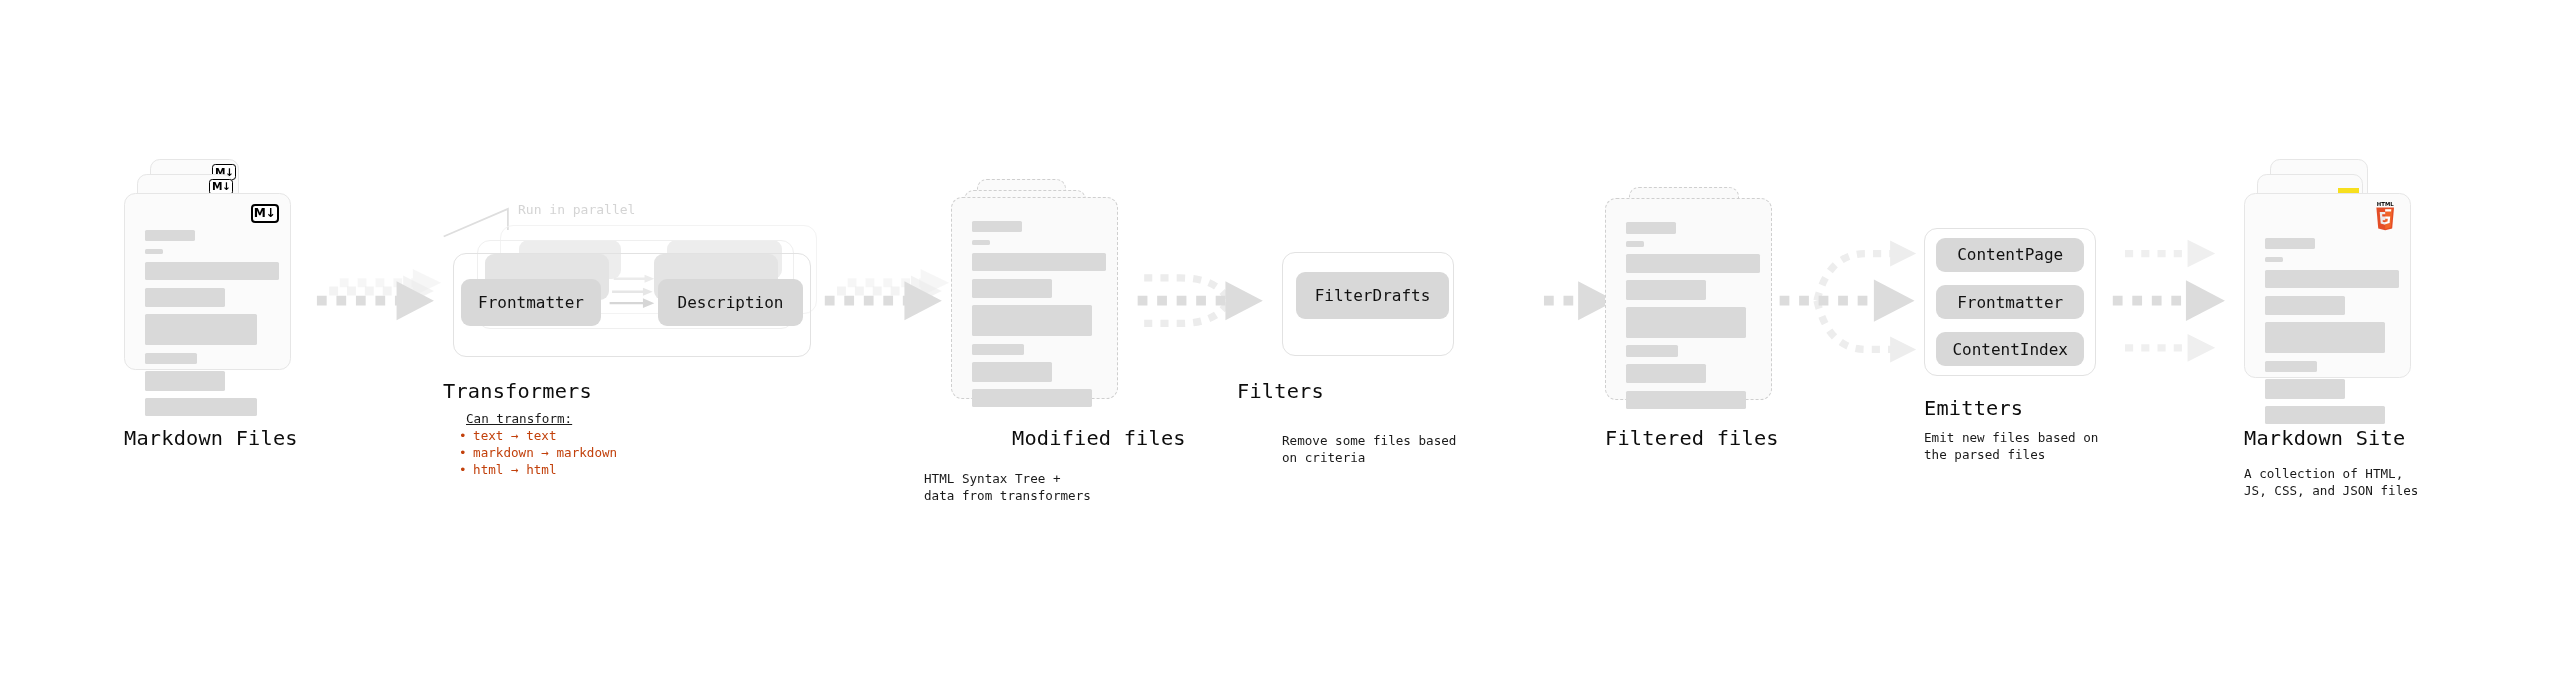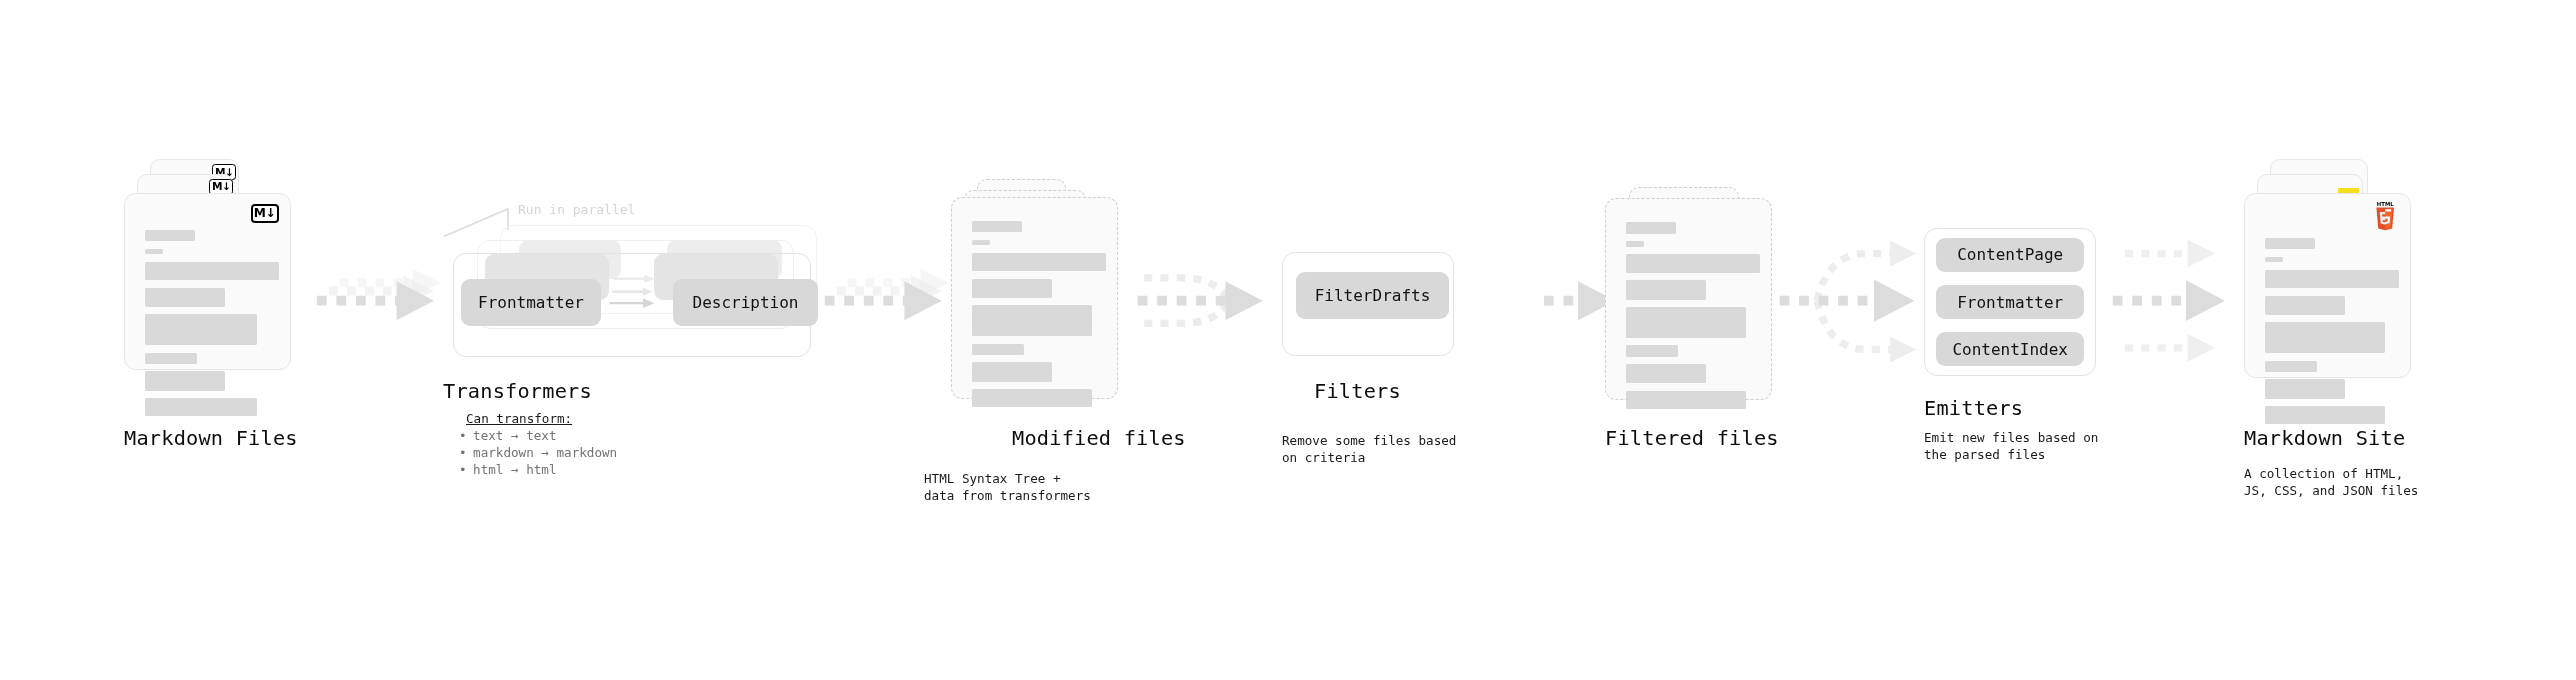--- a/index.html
+++ b/index.html
@@ -93,21 +93,21 @@
     position: absolute;
     font-size: 12.6px;
     line-height: 17px;
     color: #1a1a1a;
     white-space: pre-line;
   }
   .bullets {
     position: absolute;
     font-size: 12.6px;
     line-height: 17px;
-    color: #737373;
+    color: #c2410c;
   }
   .bullets ul { margin: 0; padding-left: 13px; list-style: none; }
   .bullets li::before { content: "\2022"; margin-right: 6.5px; }
 
   
   .panel {
     position: absolute;
     box-sizing: border-box;
     border: 1.6px solid #e2e2e2;
     border-radius: 13px;
@@ -245,21 +245,21 @@
     <div class="panel ghost2" style="left:57px; top:18px; width:317px; height:89px;"></div>
     <div class="chip g2" style="left:76px; top:32.5px; width:102px; height:39px;">x</div>
     <div class="chip g2" style="left:224px; top:32.5px; width:115px; height:39px;">x</div>
 
     <div class="panel ghost1" style="left:34px; top:33px; width:317px; height:89px;"></div>
     <div class="chip g1" style="left:42px; top:47px; width:124px; height:46px;">x</div>
     <div class="chip g1" style="left:211px; top:47px; width:124px; height:46px;">x</div>
 
     <div class="panel" style="left:9.8px; top:46px; width:358px; height:104px;"></div>
     <div class="chip" style="left:2px; top:72px; width:140px; height:47px;margin-left:16px;">Frontmatter</div>
-    <div class="chip" style="left:230px; top:72px; width:145px; height:47px;">Description</div>
+    <div class="chip" style="left:215px; top:72px; width:145px; height:47px;">Description</div>
 
     <svg width="382" height="163" style="position:absolute; left:0; top:0; pointer-events:none;" viewBox="0 0 470 200">
       <g stroke="#ebebeb" stroke-width="3" fill="#ebebeb">
         <line x1="210" y1="88" x2="252" y2="88"></line>
         <path d="M 248 83 L 260 88 L 248 93 Z" stroke="none"></path>
       </g>
       <g stroke="#e6e6e6" stroke-width="3" fill="#e6e6e6">
         <line x1="208" y1="104" x2="250" y2="104"></line>
         <path d="M 246 99 L 258 104 L 246 109 Z" stroke="none"></path>
       </g>
@@ -299,21 +299,21 @@
     </div>
   </div>
   <div class="title" style="left:964px; top:426px;padding-left:48px;">Modified files</div>
   <div class="subtitle" style="left:924px; top:470px;">HTML Syntax Tree +
 data from transformers</div>
 
   <div class="node" style="left:1282px; top:252px;">
     <div class="panel" style="left:0px; top:0px; width:172px; height:104px;"></div>
     <div class="chip" style="left:14px; top:19.5px; width:153px; height:47px;">FilterDrafts</div>
   </div>
-  <div class="title" style="left:1314px; top:379px;">Filters</div>
+  <div class="title" style="left:1237px; top:379px;">Filters</div>
   <div class="subtitle" style="left:1282px; top:413px;margin-top:19px;">Remove some files based
 on criteria</div>
 
   <div class="doc-stack node" style="left:1605px; top:187px;">
     <div class="doc-card dashed" style="left:24.4px; top:0px; width:110px; height:37px; border-radius:9.8px;"></div>
     <div class="doc-card dashed" style="left:0px; top:11.4px; width:167px; height:202px;">
       <div class="bars" style="top:23px;">
         <div class="bar" style="width:50px; height:11.4px;"></div>
         <div class="bar" style="width:18.7px; height:5.7px;"></div>
         <div class="bar" style="width:134px; height:18.7px;"></div>

